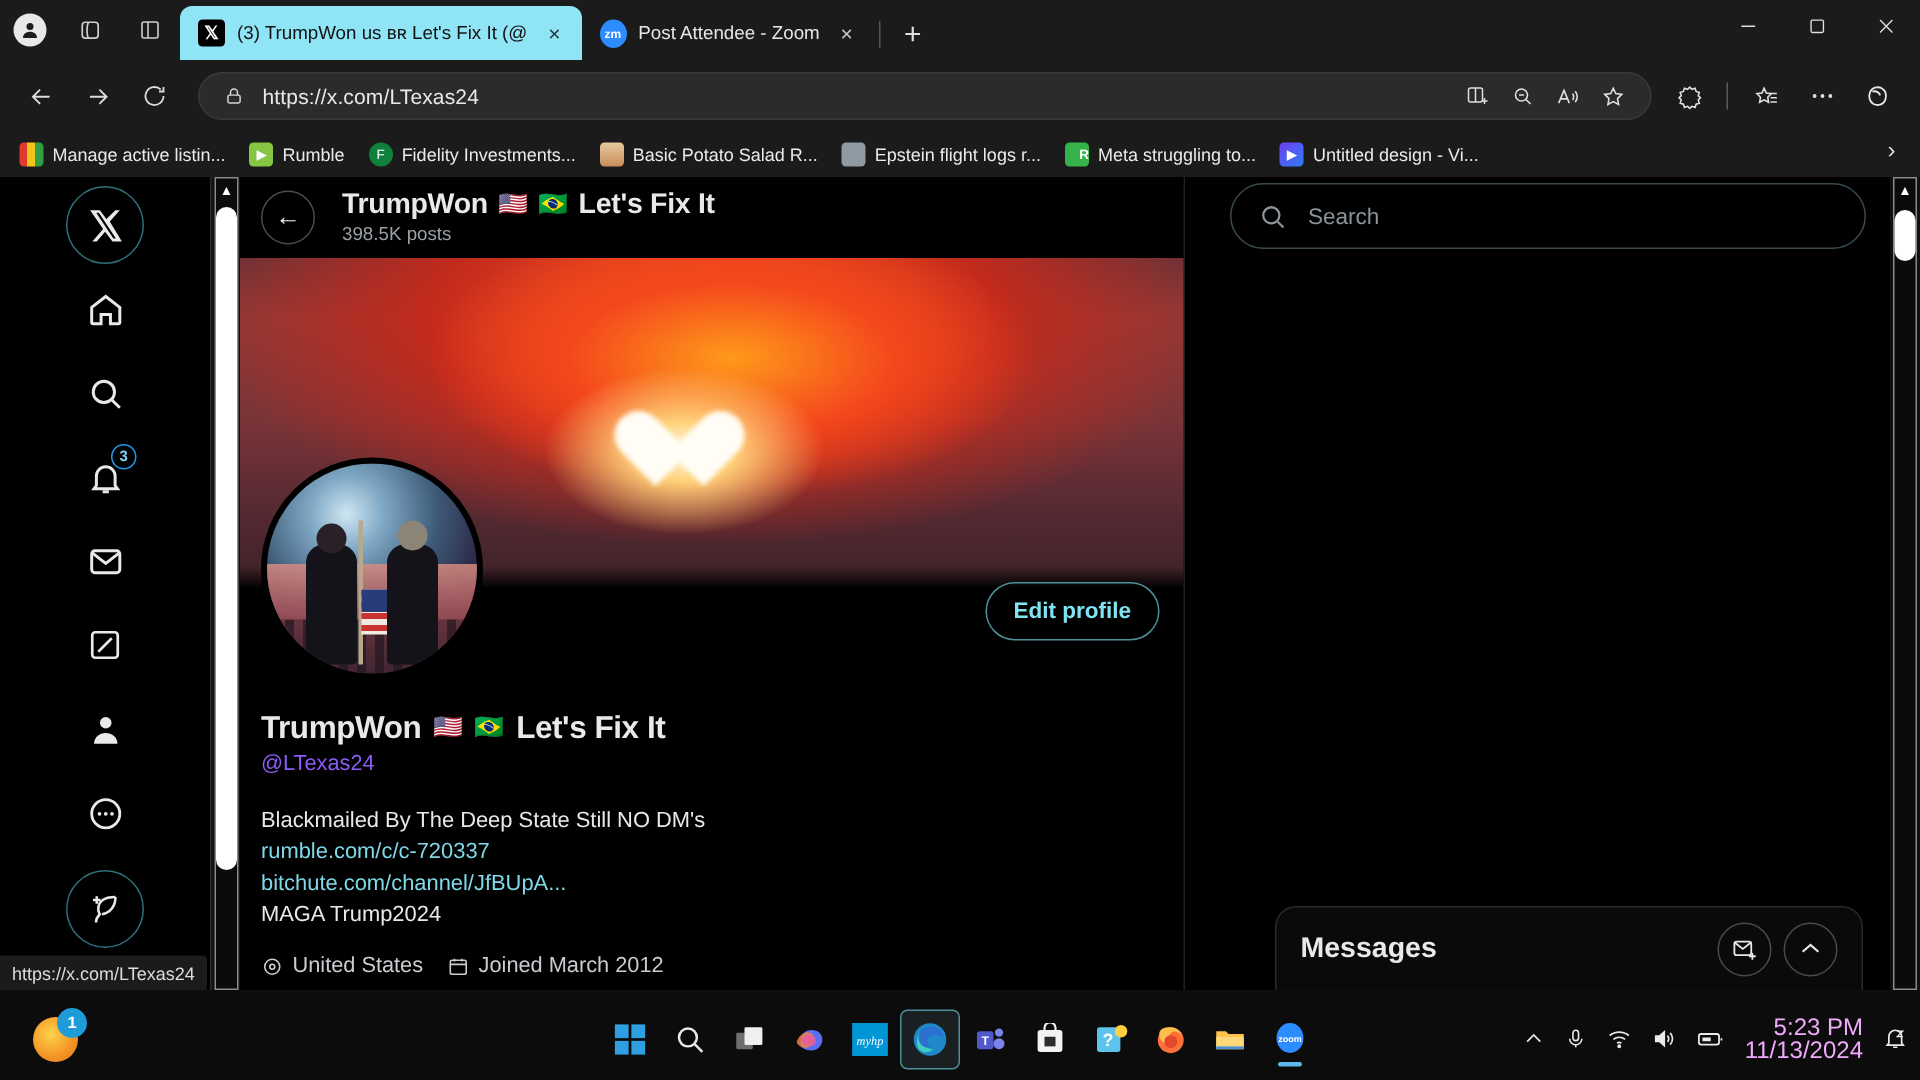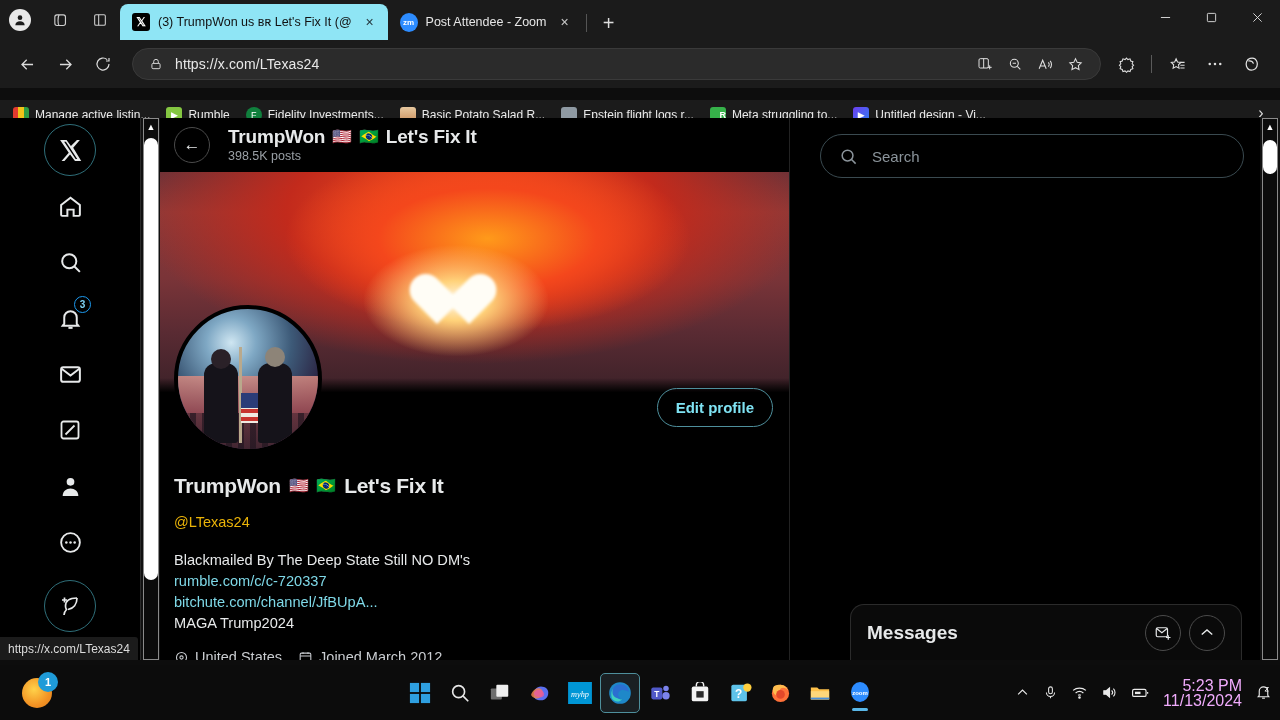--- a/index.html
+++ b/index.html
@@ -60,21 +60,21 @@
     display: flex; align-items: center; padding: 0 10px; color: #e8e8e8; font-size: 14px;
     border: 1px solid #3a3a3a;
   }
   .omnibox .lock { margin: 0 12px 0 6px; opacity: .9; }
   .omnibox .url { flex:1; letter-spacing: .1px;}
   .omni-ic { width: 30px; height: 30px; display:flex; align-items:center; justify-content:center; color:#dfdfdf;}
   .nav-right { display:flex; align-items:center; }
   .vsep { width:1px; height:18px; background:#5a5a5a; margin:0 6px; }
 
   .bookmarks {
-    position:absolute; left:0; top:100px; width:1280px; height:30px;
+    position:absolute; left:0; top:88px; width:1280px; height:30px;
     background:#1b1b1b; display:flex; padding:0 6px; gap:2px;
   }
   .bm { display:flex; align-items:center; gap:6px; padding:2px 7px; border-radius:4px;
         color:#eaeaea; font-size:12px; white-space:nowrap; }
   .bm-ic { width:16px; height:16px; border-radius:3px; flex:0 0 16px;
            display:flex; align-items:center; justify-content:center; font-size:9px; overflow:hidden;}
   .bm-overflow { margin-left:auto; width:26px; height:26px; display:flex; align-items:center;
                  justify-content:center; color:#ddd; }
 
   
@@ -164,28 +164,28 @@
   .av-pole { position:absolute; left:61px; bottom:6px; width:3px; height:96px; background:#b9a98c;}
 
   .edit-row { position:absolute; right:16px; top:270px;text-decoration:underline; }
   .edit-btn {
     border:1px solid #4e8f9c; color:#7fe3f3; background:transparent; border-radius:20px;
     padding:10px 18px; font-size:15px; font-weight:700; font-family:"Liberation Sans", sans-serif;
   }
   .prof-body { padding: 80px 14px 0 14px; }
   .prof-name { font-size:21px; font-weight:800; color:#e7e9ea; display:flex; align-items:center;
                gap:8px; letter-spacing:-.3px; }
-  .prof-handle { font-size:14.5px; color:#eab308; margin-top:16px; }
+  .prof-handle { font-size:14.5px; color:#8b5cf6; margin-top:3px; }
   .prof-bio { margin-top:20px; font-size:14.6px; color:#e7e9ea; line-height:21px;}
   .bio-link { color:#7fd9e8; display:block; }
   .prof-meta { margin-top:15px; display:flex; gap:16px; align-items:center;
                font-size:14.5px; color:#c9ccd0;}
   .meta-item { display:flex; align-items:center; gap:6px;}
 
-  .xright { flex:1; background:#000; padding:16px 16px 0 30px; position:relative; }
+  .xright { flex:1; background:#000; padding:4px 16px 0 30px; position:relative; }
   .x-search {
     height:44px; border:1px solid #3a4a50; border-radius:22px; display:flex; align-items:center;
     gap:14px; padding:0 18px; color:#8b949b; font-size:15px; background:#000;
   }
   .messages-dock {
     position:absolute; right:18px; bottom:0; width:392px; height:56px; background:#0a0a0a;
     border:1px solid #2b2b2b; border-bottom:none; border-radius:14px 14px 0 0;
     display:flex; align-items:center; padding:0 16px;
   }
   .md-title { font-size:19px; font-weight:800; color:#e7e9ea; }

